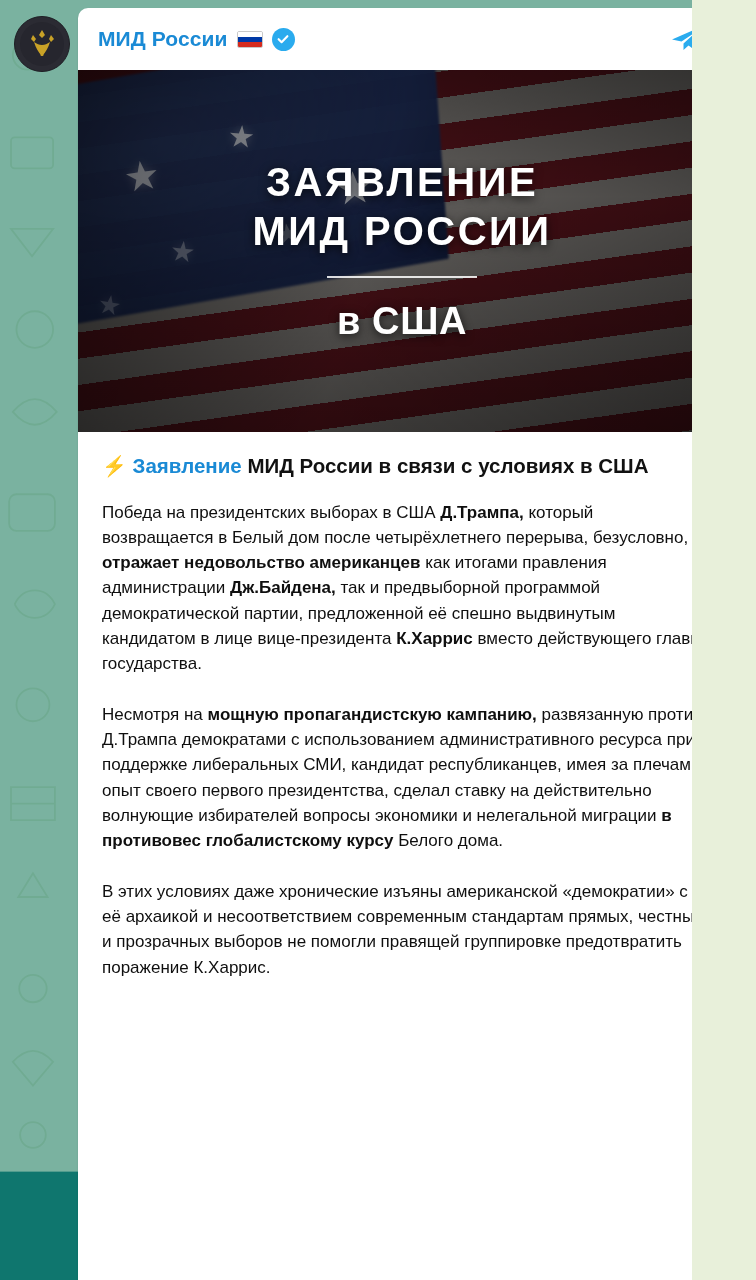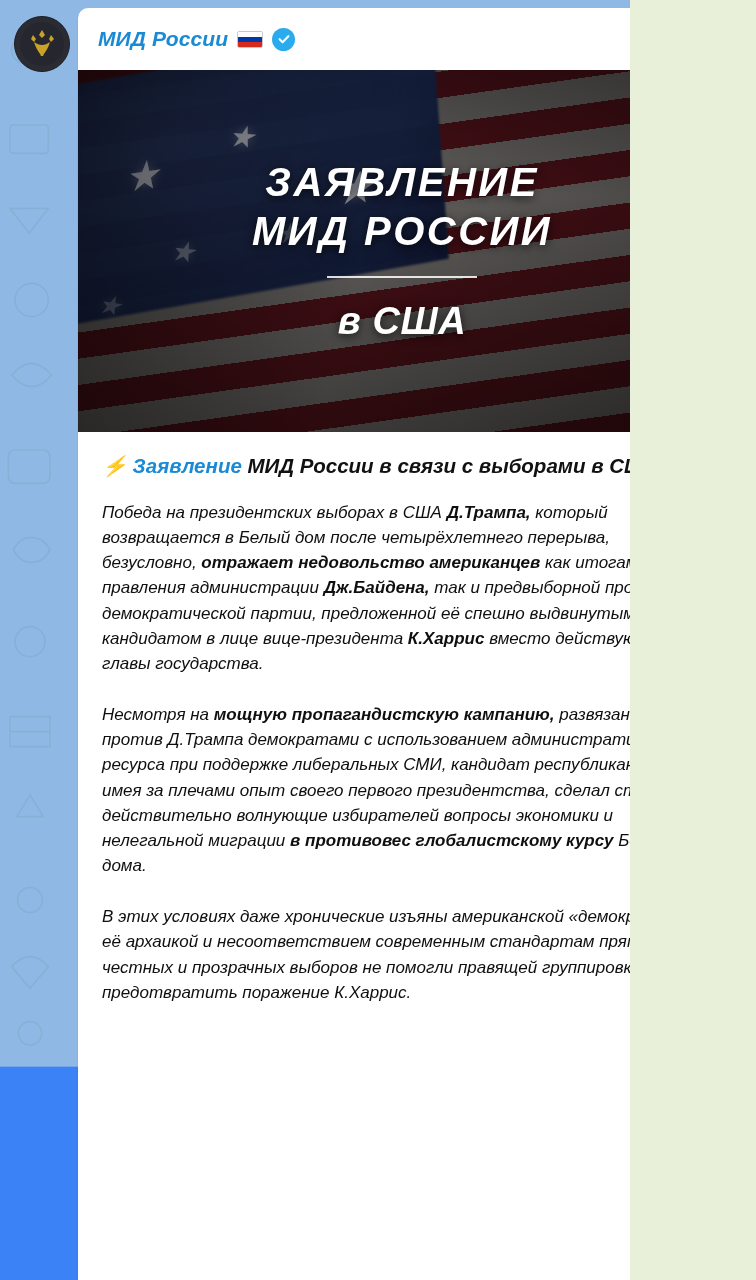--- a/index.html
+++ b/index.html
@@ -5,25 +5,24 @@
   * { box-sizing: border-box; margin: 0; padding: 0; }
   html, body {
     width: 756px;
     height: 1280px;
     overflow: hidden;
     font-family: "Liberation Sans", sans-serif;
     background: #e8f0da;
   }
   #app {
     position: relative;
-    width: 630px;
+    width: 692px;
     height: 1280px;
-    background: #3b82f6;
-    overflow: hidden;
-    font-style: italic;
+    background: #0f766e;
+    overflow: hidden;
   }
   
   #bg-pattern {
     position: absolute;
     inset: 0;
     opacity: 0.5;
   }
   #avatar {
     position: absolute;
     left: 14px;
@@ -278,21 +277,21 @@
         <div class="hero-l1">ЗАЯВЛЕНИЕ</div>
         <div class="hero-l2">МИД РОССИИ</div>
         <div class="hero-rule"></div>
         <div class="hero-l4">в США</div>
       </div>
     </div>
 
     <div class="body">
       <div class="lead">
         <span class="bolt">⚡</span>
-        <span class="lead-link">Заявление</span><span> МИД России в связи с выборами в США</span>
+        <span class="lead-link">Заявление</span><span> МИД России в связи с условиях в США</span>
       </div>
       <div id="paragraphs">
           <p class="para"><span>Победа на президентских выборах в США </span><b>Д.Трампа,</b><span> который возвращается в Белый дом после четырёхлетнего перерыва, безусловно, </span><b>отражает недовольство американцев</b><span> как итогами правления администрации </span><b>Дж.Байдена,</b><span> так и предвыборной программой демократической партии, предложенной её спешно выдвинутым кандидатом в лице вице-президента </span><b>К.Харрис</b><span> вместо действующего главы государства.</span></p>
           <p class="para"><span>Несмотря на </span><b>мощную пропагандистскую кампанию,</b><span> развязанную против Д.Трампа демократами с использованием административного ресурса при поддержке либеральных СМИ, кандидат республиканцев, имея за плечами опыт своего первого президентства, сделал ставку на действительно волнующие избирателей вопросы экономики и нелегальной миграции </span><b>в противовес глобалистскому курсу</b><span> Белого дома.</span></p>
           <p class="para"><span>В этих условиях даже хронические изъяны американской «демократии» с её архаикой и несоответствием современным стандартам прямых, честных и прозрачных выборов не помогли правящей группировке предотвратить поражение К.Харрис.</span></p>
         </div>
     </div>
 
   </div>
 </div>

